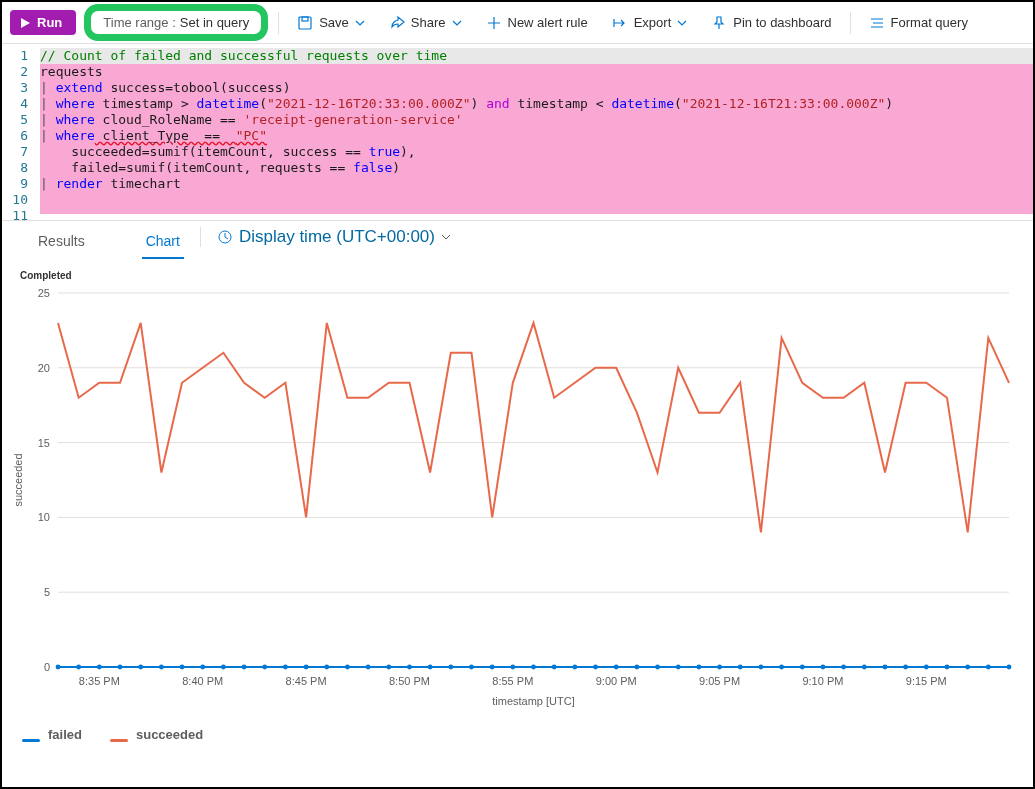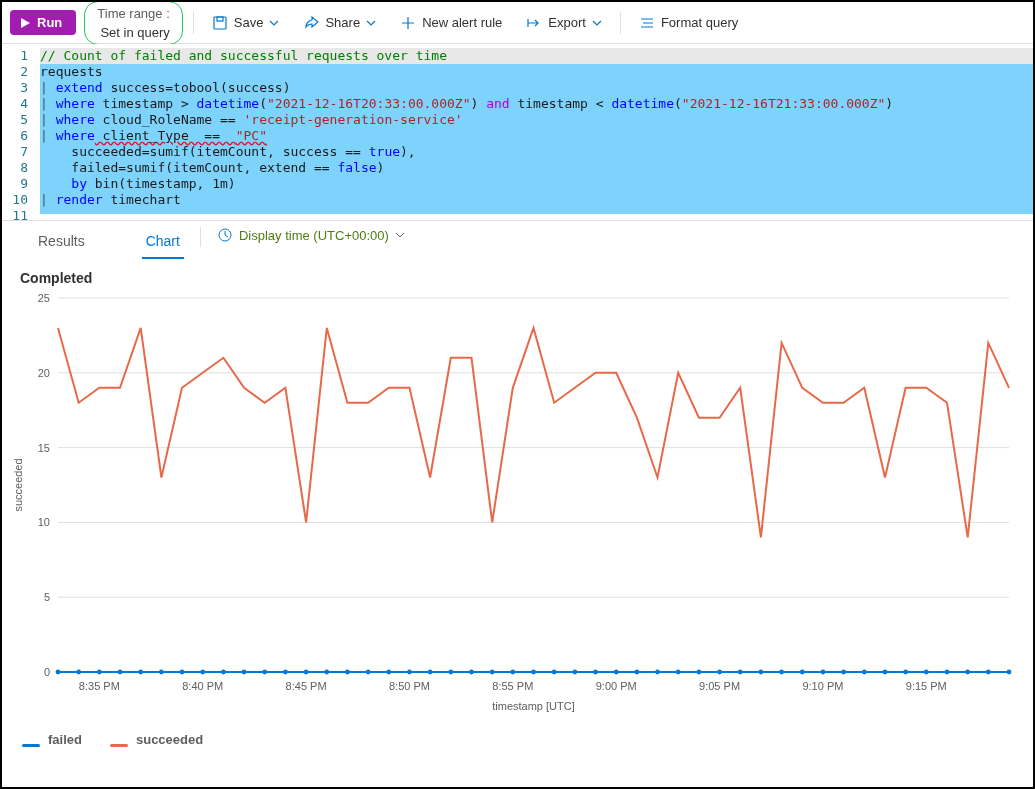--- a/index.html
+++ b/index.html
@@ -29,29 +29,28 @@
     padding: 5px 14px 5px 10px;
     font-size: 13px;
     font-weight: 600;
     cursor: pointer;
     display: flex;
     align-items: center;
     gap: 6px;
   }
   .run-btn svg { fill: #fff; }
   .time-range {
-    border: 1px solid #22c55e;
+    border: 7px solid #22c55e;
     border-radius: 14px;
     padding: 4px 12px;
     display: flex;
     gap: 4px;
-    align-items: flex-end;
-    cursor: pointer;
-    font-size: 13px;
-    flex-direction: column;
+    align-items: flex-start;
+    cursor: pointer;
+    font-size: 13px;
   }
   .time-range .tr-label { color: #605e5c; }
   .time-range .tr-value { color: #323130; }
   .tb-sep {
     width: 1px;
     height: 22px;
     background: #e1dfdd;
     margin: 0 2px;
   }
   .tb-item {
@@ -80,21 +79,21 @@
   }
   .gutter {
     width: 38px;
     text-align: right;
     color: #237893;
     padding-right: 12px;
     user-select: none;
     background: #fff;
   }
   .gutter div { height: 16px; }
-  .codelines { flex: 1; background: #7dd3fc; }
+  .codelines { flex: 1; background: #f9a8d4; }
   .codelines .ln { white-space: pre; height: 16px; }
   .ln.active { background: #e8e8e8; }
   .k-comment { color: #008000; }
   .k-keyword { color: #0000ff; margin-top: 20px; }
   .k-op { color: #af00db; }
   .k-str { color: #b22222; }
   .k-func { color: #0000ff; }
   .k-pipe { color: #555; }
   .k-bool { color: #0000ff; }
   .k-plain { color: #1a1a1a; }
@@ -119,29 +118,29 @@
     color: #0078d4;
     border-bottom-color: #0078d4;
     font-weight: 400;
     margin-left: 37px;
   }
   .tabs-sep { width: 1px; height: 20px; background: #e1dfdd; }
   .display-time {
     display: flex;
     align-items: center;
     gap: 6px;
-    color: #4d7c0f;
-    cursor: pointer;
-    font-size: 13px;
+    color: #0369a1;
+    cursor: pointer;
+    font-size: 17px;
   }
   .display-time svg { stroke: #0078d4; fill: none; }
   
   .chart-title {
     font-weight: 600;
-    font-size: 14px;
+    font-size: 10px;
     padding: 12px 18px 6px 18px;
     color: #323130;
     text-align: left;
   }
   .chart-wrap {
     position: relative;
     height: 432px;
     margin: 0 10px 0 6px;
   }
   .chart-footer {
@@ -207,20 +206,26 @@
   <div class="tb-item">
     <svg width="16" height="16" viewBox="0 0 16 16">
         <path d="M2 8 L12 8 M9 5 L12 8 L9 11 M2 4 L2 12"></path>
       </svg>
     <span>Export</span>
     <svg class="chev" viewBox="0 0 10 10">
         <path d="M1 3 L5 7 L9 3"></path>
       </svg>
   </div>
 
+  <div class="tb-item">
+    <svg width="16" height="16" viewBox="0 0 16 16">
+        <path d="M6 2 L10 2 L10 7 L12 9 L4 9 L6 7 Z M8 9 L8 14"></path>
+      </svg>
+    <span>Pin to dashboard</span>
+  </div>
 
   <div class="tb-sep"></div>
 
   <div class="tb-item">
     <svg width="16" height="16" viewBox="0 0 16 16">
         <path d="M2 4 L14 4 M4 8 L14 8 M2 12 L14 12"></path>
       </svg>
     <span>Format query</span>
   </div>
 </div>
@@ -240,22 +245,21 @@
       <div>11</div>
   </div>
   <div class="codelines" id="codelines">
       <div class="ln active"><span class="k-comment">// Count of failed and successful requests over time</span></div>
       <div class="ln"><span class="k-plain">requests</span></div>
       <div class="ln"><span class="k-pipe">| </span><span class="k-keyword">extend</span><span class="k-plain"> success=tobool(success)</span></div>
       <div class="ln"><span class="k-pipe">| </span><span class="k-keyword">where</span><span class="k-plain"> timestamp &gt; </span><span class="k-func">datetime</span><span class="k-plain">(</span><span class="k-str">"2021-12-16T20:33:00.000Z"</span><span class="k-plain">) </span><span class="k-op">and</span><span class="k-plain"> timestamp &lt; </span><span class="k-func">datetime</span><span class="k-plain">(</span><span class="k-str">"2021-12-16T21:33:00.000Z"</span><span class="k-plain">)</span></div>
       <div class="ln"><span class="k-pipe">| </span><span class="k-keyword">where</span><span class="k-plain"> cloud_RoleName == </span><span class="k-str">'receipt-generation-service'</span></div>
       <div class="ln"><span class="k-pipe">| </span><span class="k-keyword">where</span><span class="k-plain k-redwave"> client_Type  ==  </span><span class="k-str k-redwave">"PC"</span></div>
       <div class="ln"><span class="k-plain">    succeeded=sumif(itemCount, success == </span><span class="k-bool">true</span><span class="k-plain">),</span></div>
-      <div class="ln"><span class="k-plain">    failed=sumif(itemCount, extend == </span><span class="k-bool">false</span><span class="k-plain">)</span></div>
-      <div class="ln"><span class="k-plain">    </span><span class="k-keyword">by</span><span class="k-plain"> bin(timestamp, 1m)</span></div>
+      <div class="ln"><span class="k-plain">    failed=sumif(itemCount, requests == </span><span class="k-bool">false</span><span class="k-plain">)</span></div>
       <div class="ln"><span class="k-pipe">| </span><span class="k-keyword">render</span><span class="k-plain"> timechart</span></div>
     </div>
 </div>
 
 <div class="tabs-row">
   <div class="tab">Results</div>
   <div class="tab active">Chart</div>
   <div class="tabs-sep"></div>
   <div class="display-time">
     <svg width="16" height="16" viewBox="0 0 16 16">

